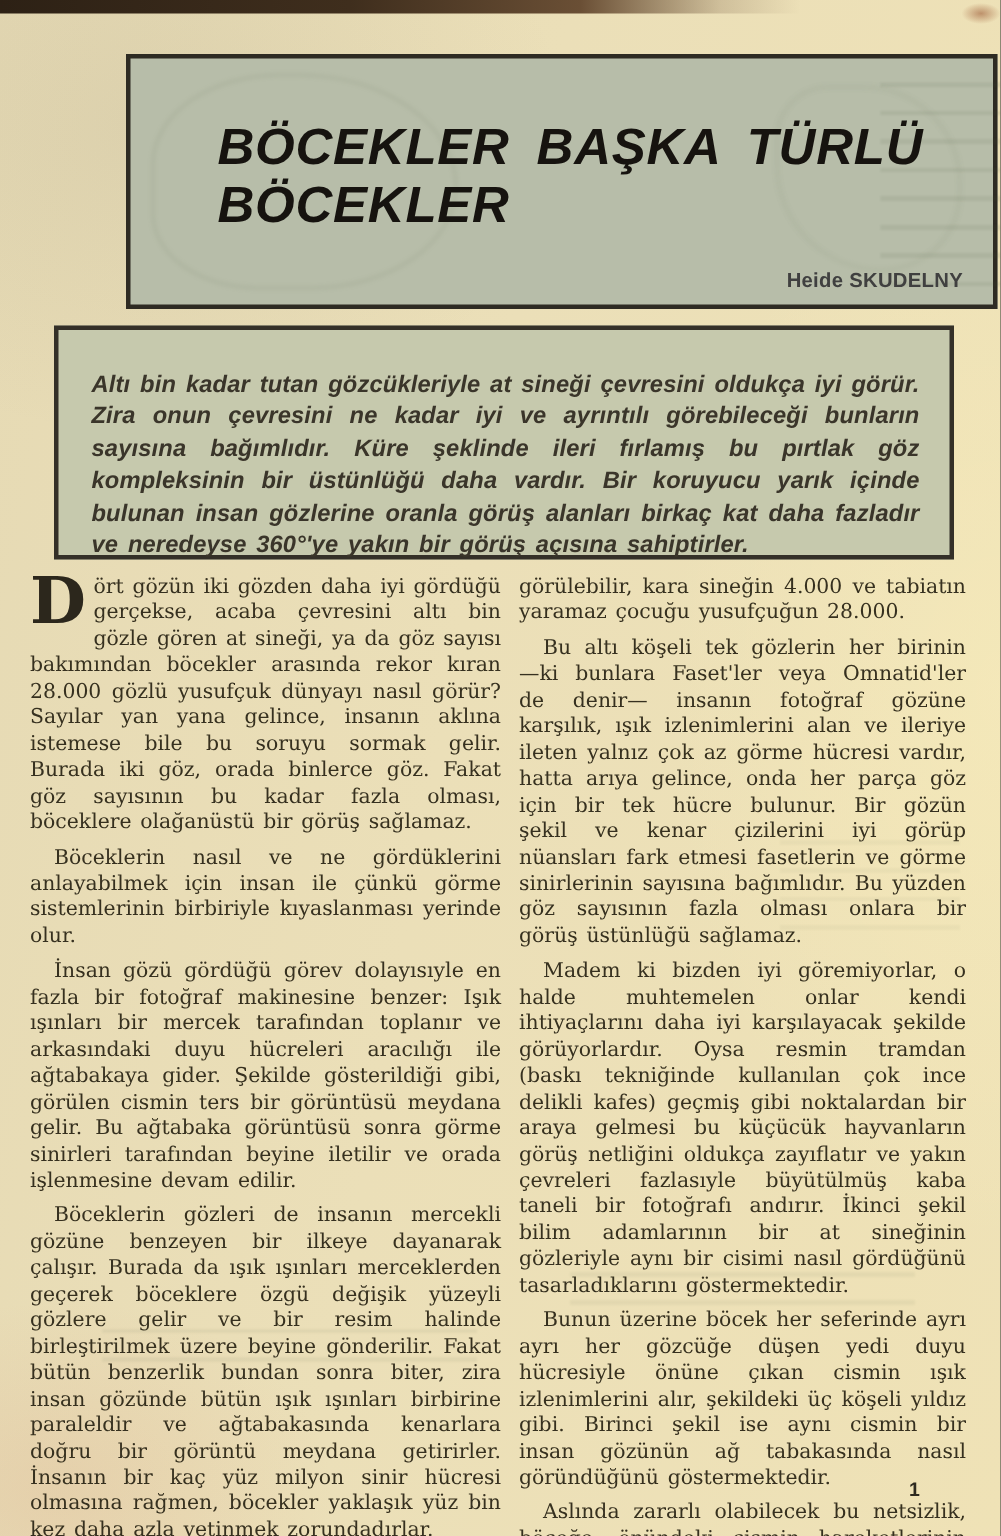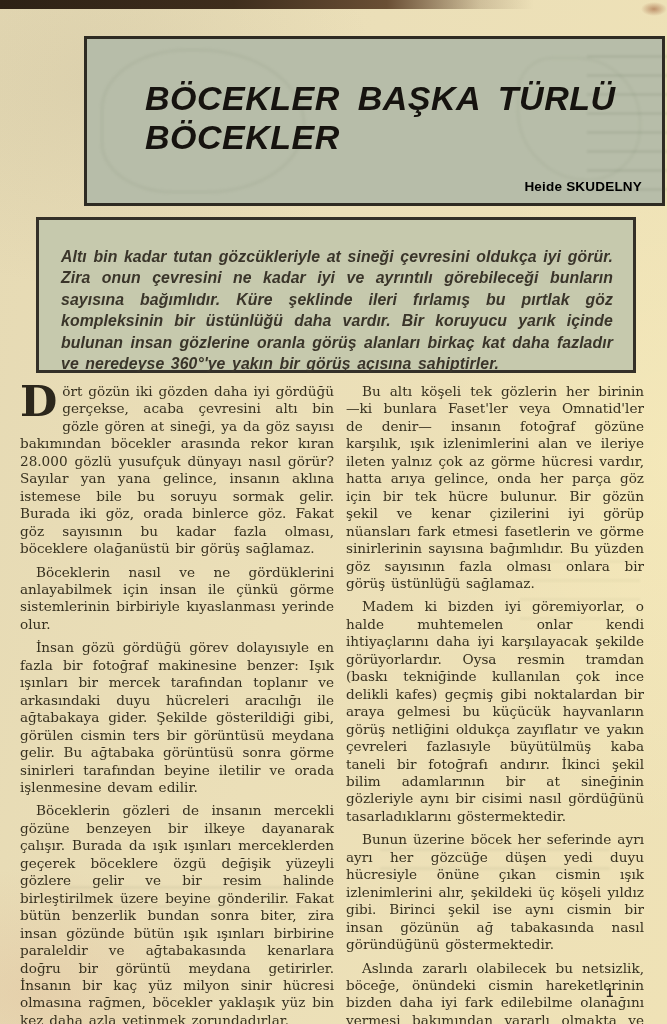--- a/index.html
+++ b/index.html
@@ -51,21 +51,21 @@
   .gl-rightcol{left:380px;top:848px;width:230px;height:22px;opacity:.07;}
   .gl-rightmargin{left:520px;top:560px;width:120px;height:60px;opacity:.05;}
 
   .title{
     position:relative;margin:40px 0 0 58px;
     font:italic 700 34px/1.14 "Liberation Sans", sans-serif;
     letter-spacing:.5px;word-spacing:8px;color:#16130f;
   }
   .author{
     position:absolute;right:20px;bottom:9px;
-    font:700 13.5px "Liberation Sans", sans-serif;color:#000000;letter-spacing:.2px;
+    font:700 13.5px "Liberation Sans", sans-serif;color:#404040;letter-spacing:.2px;
   }
 
   
   .intro-box{
     position:absolute;left:36px;top:217px;width:600px;height:156px;box-sizing:border-box;
     background:#c6c9ad;border:3px solid #343028;
     padding:26px 20px 0 22px;
   }
   .intro-text{
     font:italic 700 15.8px/21.4px "Liberation Sans", sans-serif;
@@ -116,20 +116,21 @@
 
   <div class="col col-left">
     <p class="noindent"><span class="dropcap">D</span><span>ört gözün iki gözden daha iyi gördüğü gerçekse, acaba çevresini altı bin gözle gören at sineği, ya da göz sayısı bakımından böcekler arasında rekor kıran 28.000 gözlü yusufçuk dünyayı nasıl görür? Sayılar yan yana gelince, insanın aklına istemese bile bu soruyu sormak gelir. Burada iki göz, orada binlerce göz. Fakat göz sayısının bu kadar fazla olması, böceklere olağanüstü bir görüş sağlamaz.</span></p>
     <p>Böceklerin nasıl ve ne gördüklerini anlayabilmek için insan ile çünkü görme sistemlerinin birbiriyle kıyaslanması yerinde olur.</p>
     <p>İnsan gözü gördüğü görev dolayısıyle en fazla bir fotoğraf makinesine benzer: Işık ışınları bir mercek tarafından toplanır ve arkasındaki duyu hücreleri aracılığı ile ağtabakaya gider. Şekilde gösterildiği gibi, görülen cismin ters bir görüntüsü meydana gelir. Bu ağtabaka görüntüsü sonra görme sinirleri tarafından beyine iletilir ve orada işlenmesine devam edilir.</p>
     <p>Böceklerin gözleri de insanın mercekli gözüne benzeyen bir ilkeye dayanarak çalışır. Burada da ışık ışınları merceklerden geçerek böceklere özgü değişik yüzeyli gözlere gelir ve bir resim halinde birleştirilmek üzere beyine gönderilir. Fakat bütün benzerlik bundan sonra biter, zira insan gözünde bütün ışık ışınları birbirine paraleldir ve ağtabakasında kenarlara doğru bir görüntü meydana getirirler. İnsanın bir kaç yüz milyon sinir hücresi olmasına rağmen, böcekler yaklaşık yüz bin kez daha azla yetinmek zorundadırlar.</p>
 
   </div>
 
   <div class="col col-right">
+    <p class="noindent">görülebilir, kara sineğin 4.000 ve tabiatın yaramaz çocuğu yusufçuğun 28.000.</p>
     <p>Bu altı köşeli tek gözlerin her birinin —ki bunlara Faset'ler veya Omnatid'ler de denir— insanın fotoğraf gözüne karşılık, ışık izlenimlerini alan ve ileriye ileten yalnız çok az görme hücresi vardır, hatta arıya gelince, onda her parça göz için bir tek hücre bulunur. Bir gözün şekil ve kenar çizilerini iyi görüp nüansları fark etmesi fasetlerin ve görme sinirlerinin sayısına bağımlıdır. Bu yüzden göz sayısının fazla olması onlara bir görüş üstünlüğü sağlamaz.</p>
     <p>Madem ki bizden iyi göremiyorlar, o halde muhtemelen onlar kendi ihtiyaçlarını daha iyi karşılayacak şekilde görüyorlardır. Oysa resmin tramdan (baskı tekniğinde kullanılan çok ince delikli kafes) geçmiş gibi noktalardan bir araya gelmesi bu küçücük hayvanların görüş netliğini oldukça zayıflatır ve yakın çevreleri fazlasıyle büyütülmüş kaba taneli bir fotoğrafı andırır. İkinci şekil bilim adamlarının bir at sineğinin gözleriyle aynı bir cisimi nasıl gördüğünü tasarladıklarını göstermektedir.</p>
     <p>Bunun üzerine böcek her seferinde ayrı ayrı her gözcüğe düşen yedi duyu hücresiyle önüne çıkan cismin ışık izlenimlerini alır, şekildeki üç köşeli yıldız gibi. Birinci şekil ise aynı cismin bir insan gözünün ağ tabakasında nasıl göründüğünü göstermektedir.</p>
     <p>Aslında zararlı olabilecek bu netsizlik, böceğe, önündeki cismin hareketlerinin bizden daha iyi fark edilebilme olanağını vermesi bakımından yararlı olmakta ve böylece bir taraftan kaybettiğini, başka bir yandan fazlasıyle kazandırmaktadır, çünkü onlar her şeyi zaman büyüteci</p>
   </div>
 
   <div class="ghost-lines gl-leftcol"></div>
   <div class="ghost-lines gl-rightcol"></div>
   <div class="ghost-lines gl-rightmargin"></div>
 

